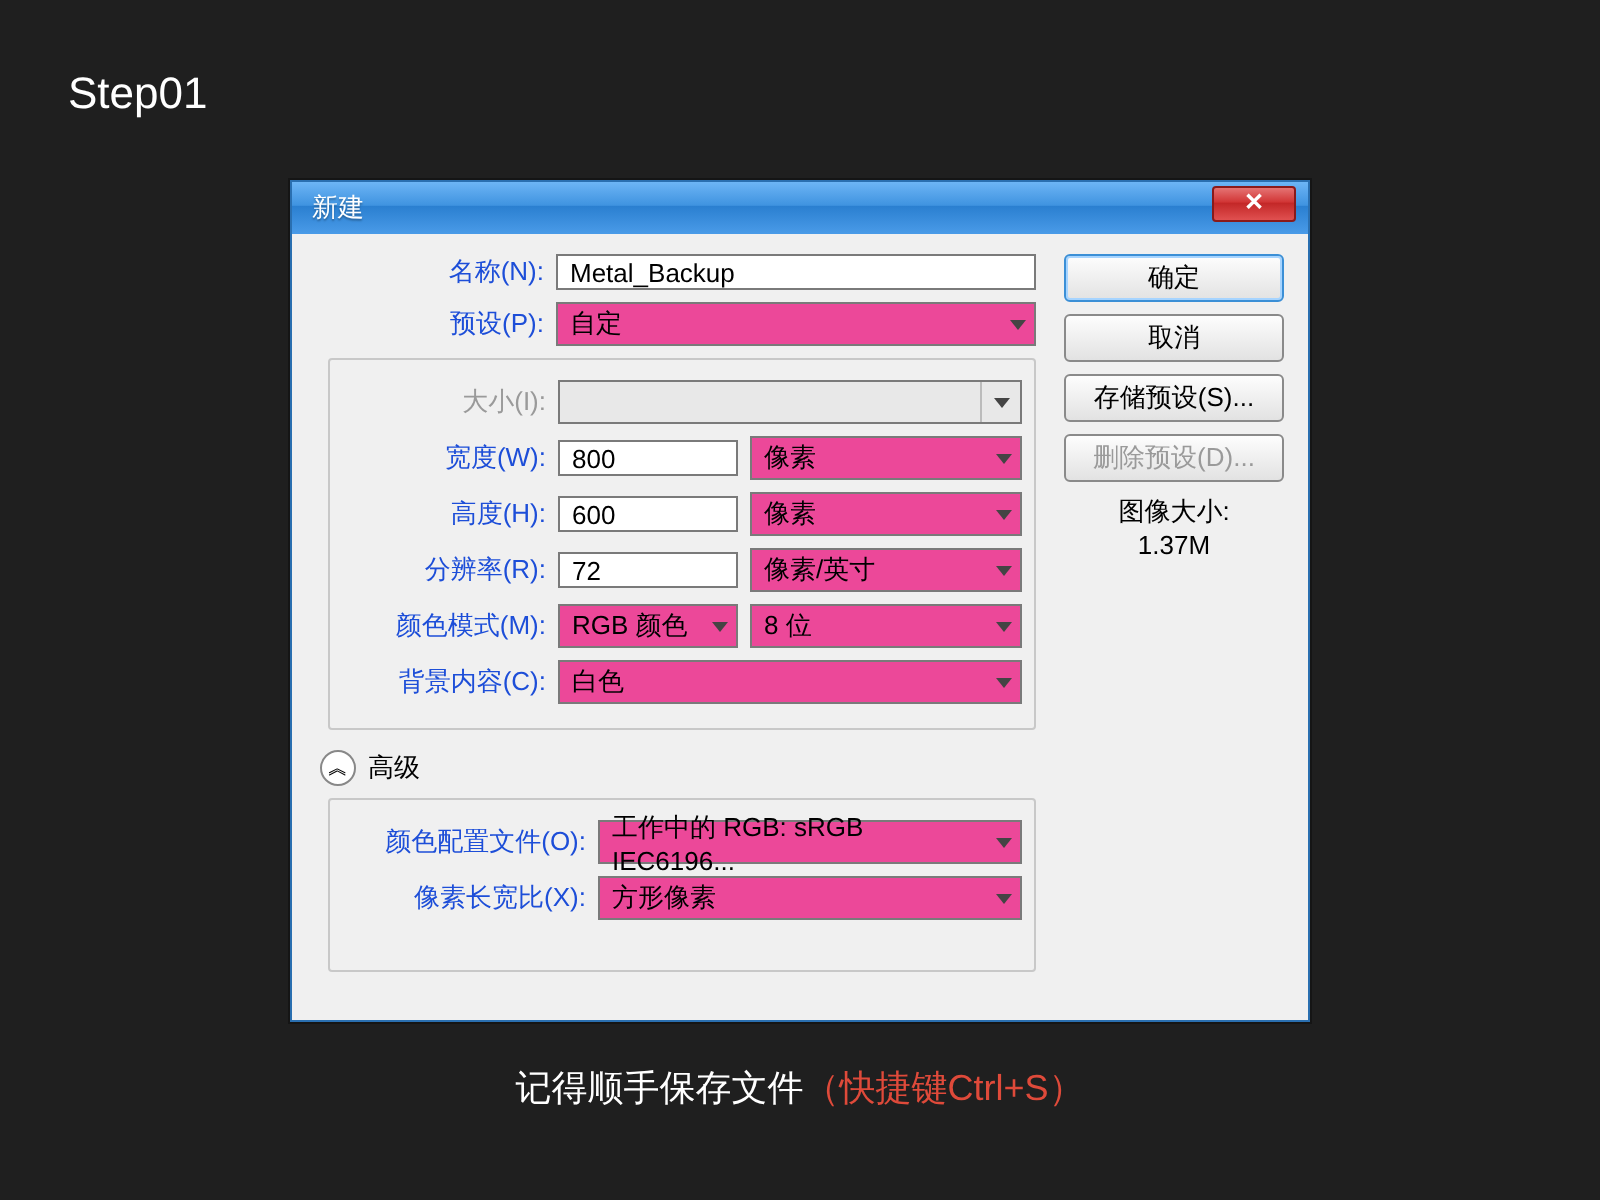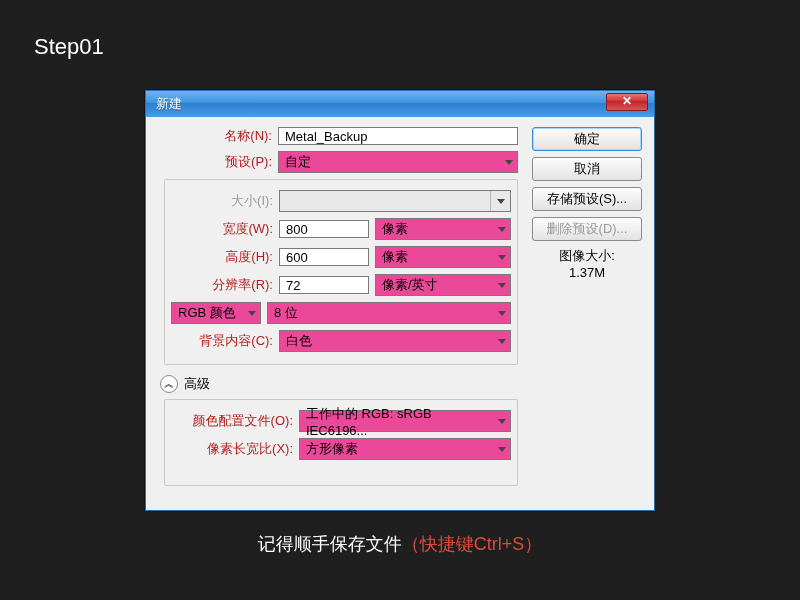--- a/index.html
+++ b/index.html
@@ -62,21 +62,21 @@
   .row {
     display: flex;
     align-items: center;
     margin-bottom: 6px;
   }
   .row-label {
     width: 120px;
     text-align: right;
     padding-right: 6px;
     font-size: 13px;
-    color: #b91c1c;
+    color: #1d4ed8;
   }
   .row-label.disabled { color: #9a9a9a; }
   .txt-input {
     height: 18px;
     border: 1px solid #7a7a7a;
     background: #fff;
     padding: 0 6px;
     font-size: 13px;
     font-family: inherit;
   }
@@ -212,20 +212,21 @@
         <div class="row">
           <div class="row-label" style="width:108px">分辨率(R):</div>
           <input class="txt-input" style="width: 90px;" value="72">
           <div class="select" style="flex:1; margin-left:6px">
             <span>像素/英寸</span>
             <span class="select-arrow"></span>
           </div>
         </div>
 
         <div class="row">
+          <div class="row-label" style="width:108px">颜色模式(M):</div>
           <div class="select" style="width:90px">
             <span>RGB 颜色</span>
             <span class="select-arrow"></span>
           </div>
           <div class="select" style="flex:1; margin-left:6px">
             <span>8 位</span>
             <span class="select-arrow"></span>
           </div>
         </div>
 

